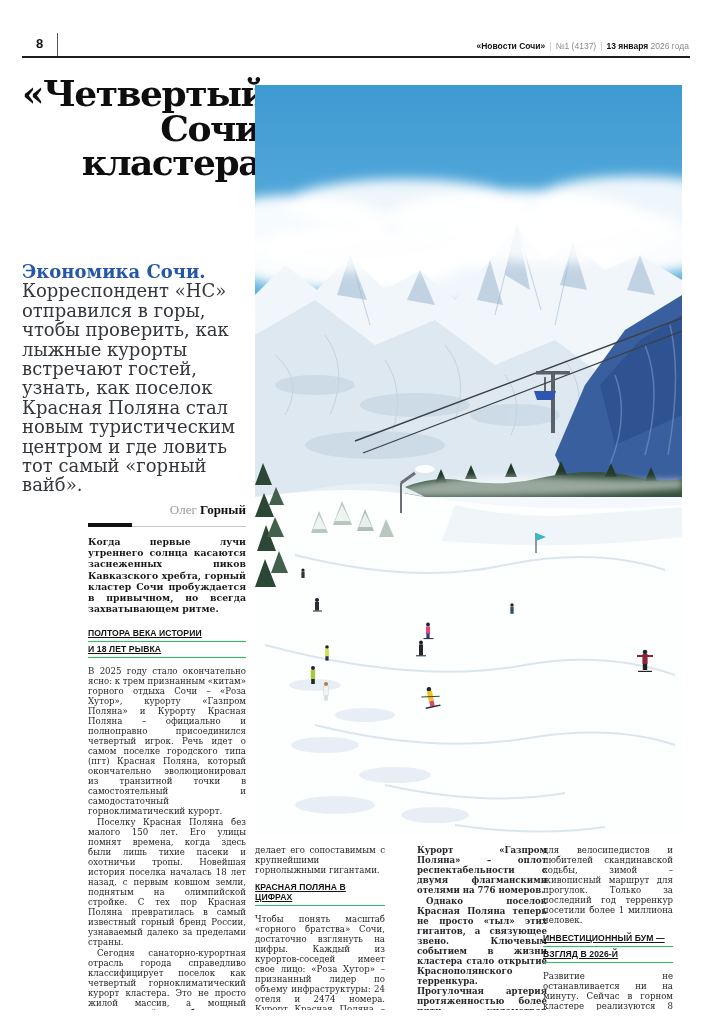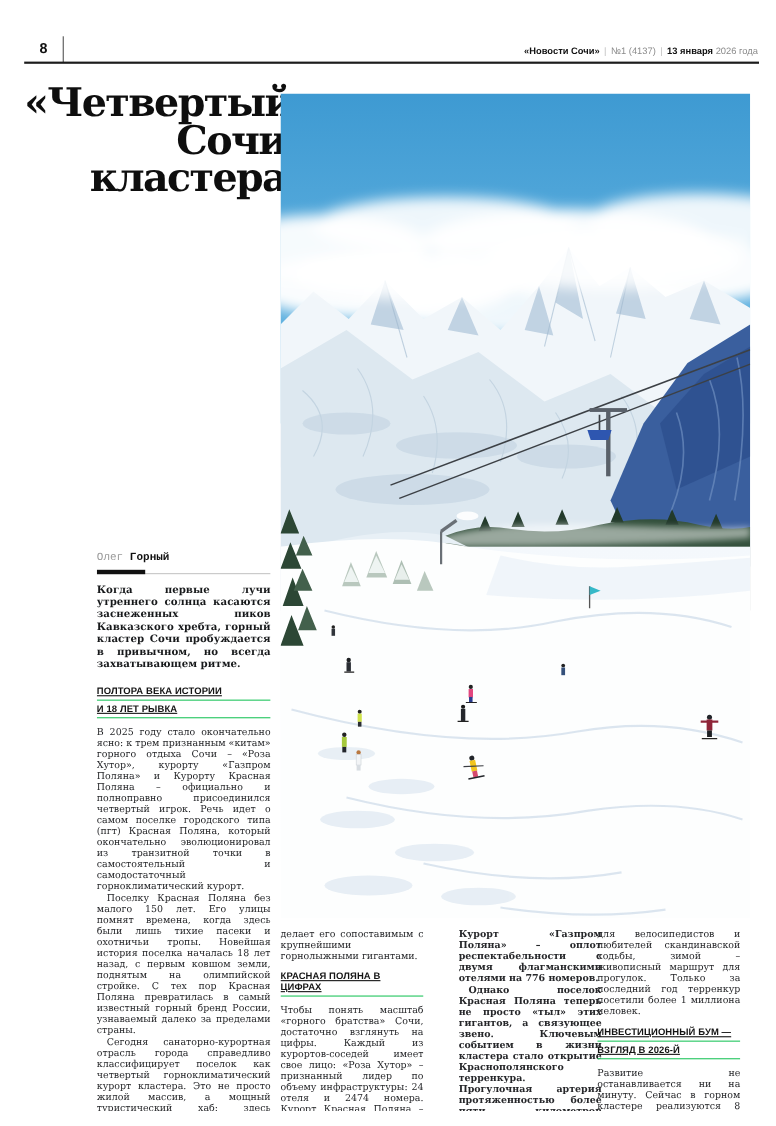--- a/index.html
+++ b/index.html
@@ -23,21 +23,21 @@
         color:#33373b;}
   .kicker{color:#2557a7;font-weight:bold;}
 
   
   .col{position:absolute;overflow:hidden;text-align:justify;}
   .col1{left:88px;top:502px;width:158px;height:508px;}
   .col2{left:255px;top:845px;width:130px;height:165px;}
   .col3{left:417px;top:845px;width:130px;height:165px;font-weight:bold;}
   .col4{left:543px;top:845px;width:130px;height:165px;}
 
-  .byline{font-family:Liberation Mono, monospace;font-size:10px;text-align:left;
+  .byline{font-family:Liberation Serif, serif;font-size:13px;text-align:right;
           margin-bottom:4px;}
   .byline .fn{color:#9a9a9a;}
   .byline .ln{color:#111;font-weight:bold;}
   .byrule{position:relative;height:4px;border-bottom:1px solid #c6c6c6;margin-bottom:9px;}
   .byrule .blk{position:absolute;left:0;bottom:-1px;width:44px;height:4px;background:#111;}
 
   .intro{font-weight:bold;font-size:9.3px;line-height:11.2px;color:#17191b;margin:0 0 14px 0;}
 
   .sect{margin:0 0 8px 0;text-align:left;}
   .sect .sl{font-family:"Liberation Sans",sans-serif;font-weight:bold;font-size:8.6px;
@@ -61,20 +61,21 @@
   <div class="hdr-vline"></div>
   <div class="hdr-right"><span class="b">«Новости Сочи»</span><span class="sep">|</span><span>№1 (4137)</span><span class="sep">|</span><span class="b">13 января</span> <span>2026 года</span></div>
   <div class="hdr-rule"></div>
 
   <h1 class="headline" style="margin:0;">
     <div>«Четвертый</div>
     <div>Сочи</div>
     <div>кластера</div>
   </h1>
 
+  <div class="lead"><span class="kicker">Экономика Сочи.</span><span> Корреспондент «НС» отправился в горы, чтобы проверить, как лыжные курорты встречают гостей, узнать, как поселок Красная Поляна стал новым туристическим центром и где ловить тот самый «горный вайб».</span></div>
 
   <div class="photo" role="img" aria-label="Заснеженные пики Кавказского хребта, канатная дорога и лыжники на трассе горного курорта">
     <svg width="427" height="750" viewBox="0 0 427 750" xmlns="http://www.w3.org/2000/svg">
       <defs>
         <linearGradient id="sky" x1="0" y1="0" x2="0" y2="1">
           <stop offset="0" stop-color="#3e9ad2"></stop>
             <stop offset=".7" stop-color="#62b2e0"></stop>
             <stop offset="1" stop-color="#9ed0ec"></stop>
         </linearGradient>
         <linearGradient id="slope" x1="0" y1="0" x2="0" y2="1">

